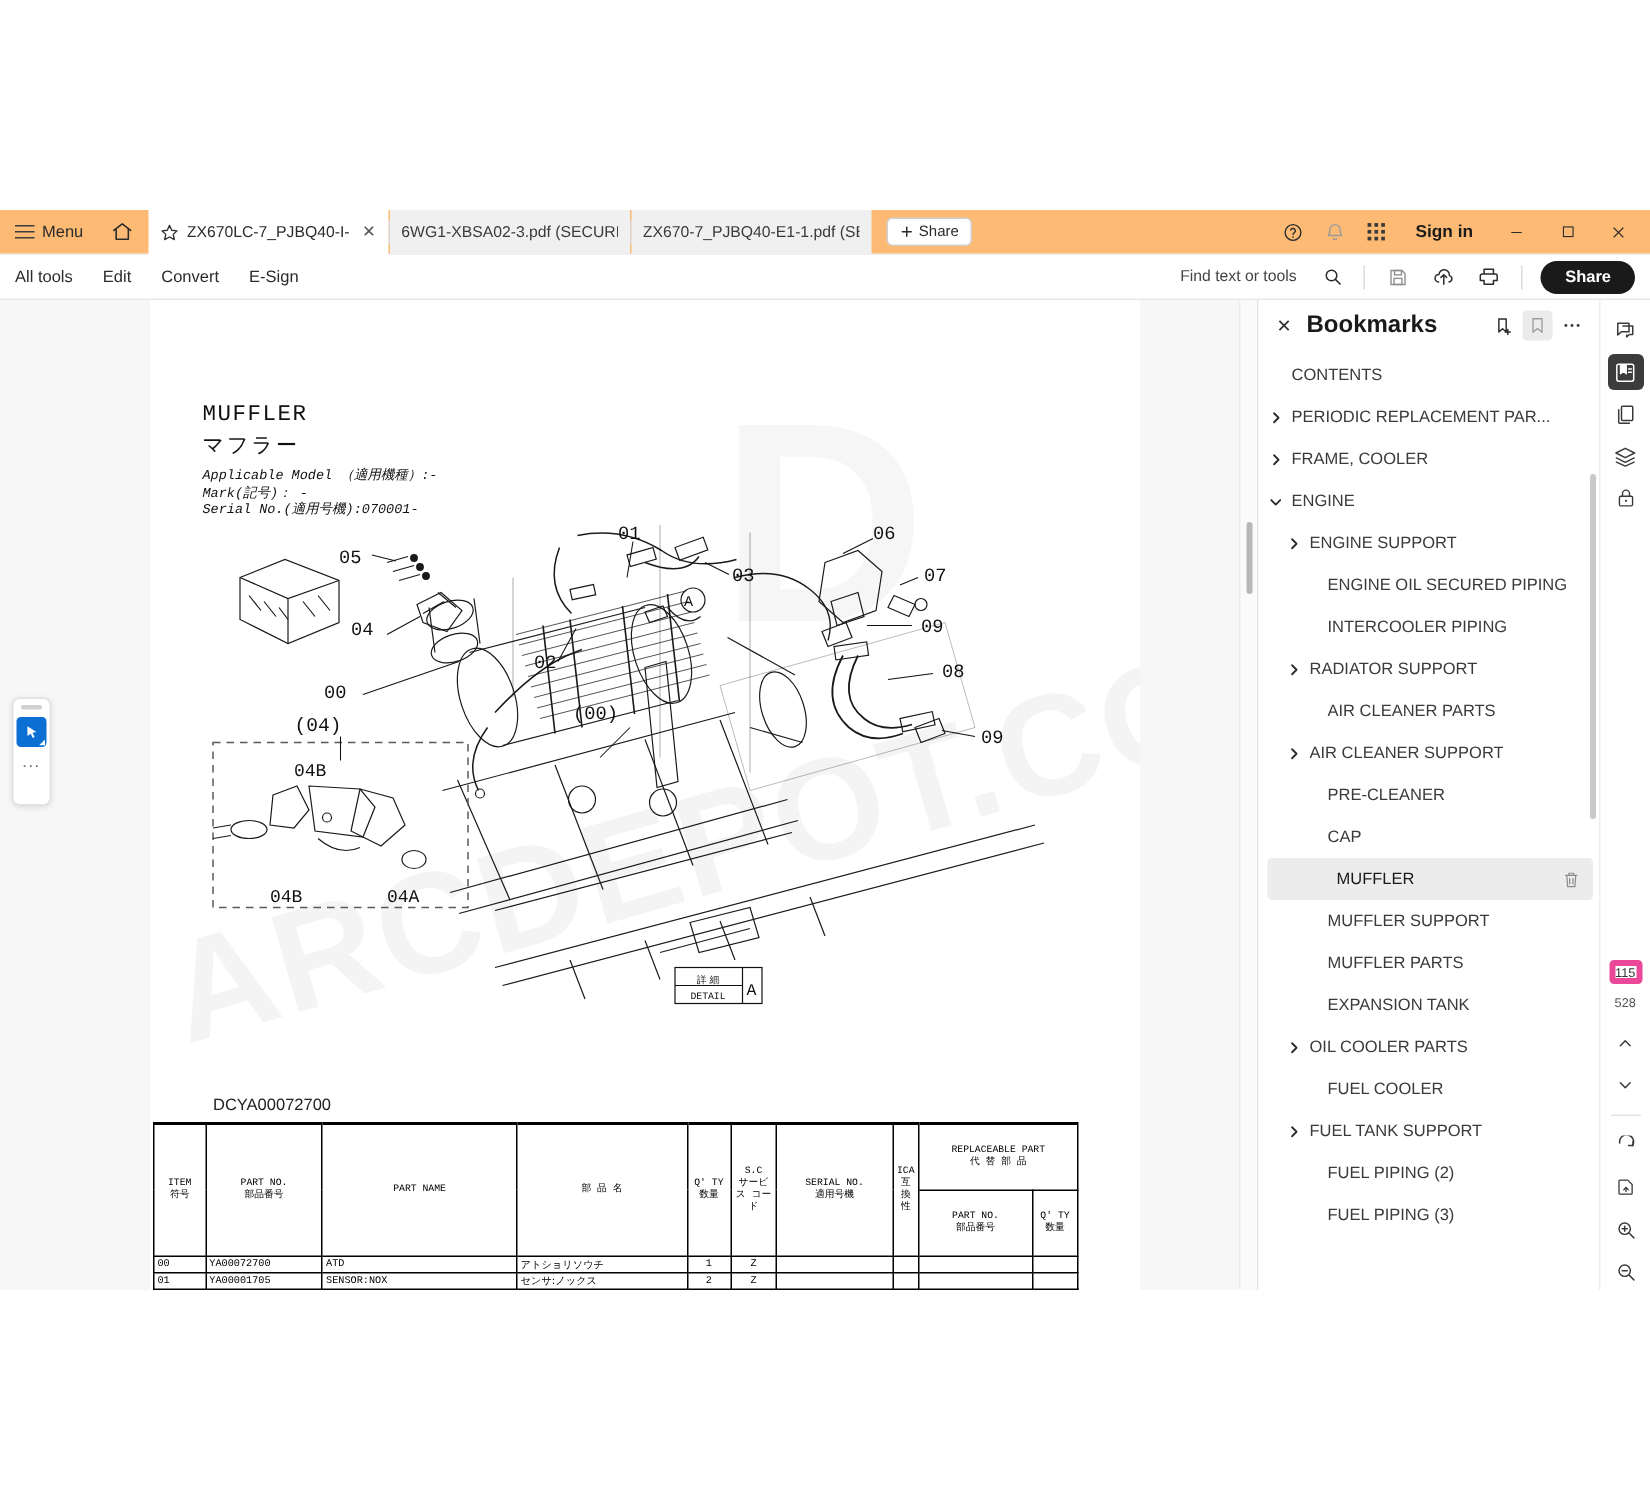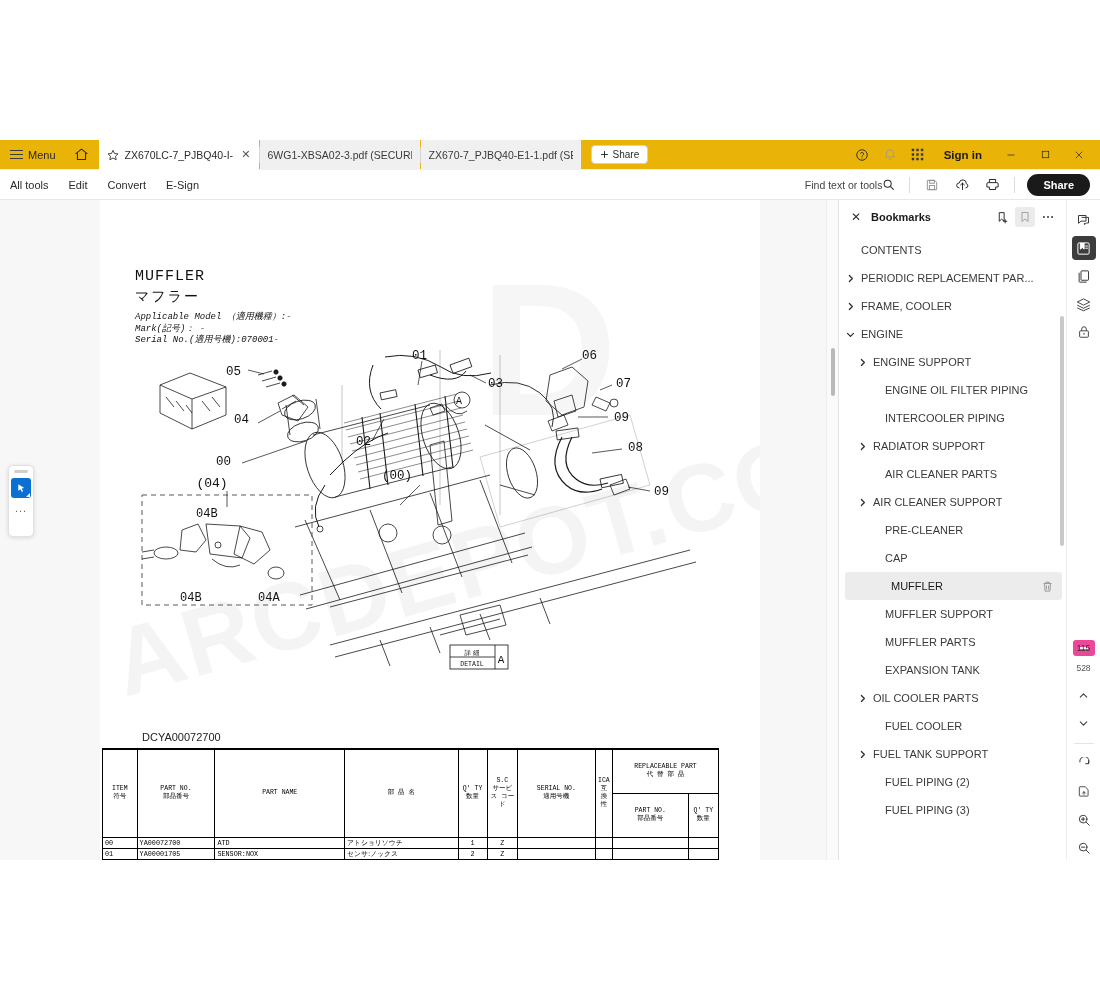--- a/index.html
+++ b/index.html
@@ -12,21 +12,21 @@
   #app {
     position: absolute; left: 0; top: 140px;
     width: 1100px; height: 720px;
     background: #ffffff;
     display: flex; flex-direction: column;
   }
 
   
   .tabbar {
     height: 30px; display: flex; align-items: center;
-    background: #eab308; flex: 0 0 30px;
+    background: #fdba74; flex: 0 0 30px;
     border-bottom: 1px solid #f0f0f0;
     position: relative;
   }
   .hamburger-menu { display: flex; align-items: center; gap: 5px; padding: 0 8px 0 10px; cursor: pointer; }
   .ham-lines { display: flex; flex-direction: column; gap: 2.5px; }
   .ham-lines i { display: block; width: 13px; height: 1.6px; background: #3d3d3d; }
   .menu-label { font-size: 11px; color: #2b2b2b; }
   .home-btn { padding: 0 10px; cursor: pointer; display: flex; align-items: center; }
   .tab {
     display: flex; align-items: center; height: 30px;
@@ -53,21 +53,21 @@
   .winbtn { width: 34px; height: 28px; display:flex; align-items:center; justify-content:center; cursor:pointer; }
 
   
   .toolbar {
     height: 30px; flex: 0 0 30px; display: flex; align-items: center;
     background: #ffffff; border-bottom: 1px solid #e8e8e8;
   }
   .tool-item { font-size: 11px; color: #2b2b2b; padding: 0 10px; cursor: pointer; }
   .tool-item:first-child { padding-left: 10px; }
   .toolbar-right { margin-left: auto; display: flex; align-items: center; gap: 2px; padding-right: 10px; }
-  .findbox { display: flex; align-items: center; gap: 0; font-size: 10.5px; color: #444; cursor: pointer; padding-right: 6px; }
+  .findbox { display: flex; gap: 18px; font-size: 10.5px; color: #444; cursor: pointer; padding-right: 6px; }
   .vsep { width: 1px; height: 16px; background: #dcdcdc; margin: 0 6px; }
   .share-btn {
     background: #1a1a1a; color: #fff; border-radius: 14px;
     height: 22px; padding: 0 16px; font-size: 11px; font-weight: bold;
     display: flex; align-items: center; cursor: pointer; margin-left: 4px;
   }
 
   
   .body { flex: 1 1 auto; display: flex; min-height: 0; background: #f7f7f7; position: relative; }
 
@@ -126,21 +126,21 @@
   .doc-scroll { position: absolute; right: 0px; top: 0; width: 12px; height: 100%; background: #fafafa; border-left:1px solid #ededed;}
   .doc-thumb { position: absolute; left: 4px; top: 148px; width: 4px; height: 48px; background: #b8b8b8; border-radius: 2px; }
 
   
   .panel-divider { width: 1px; background: #e3e3e3; flex: 0 0 1px; }
 
   
   .bm-panel { flex: 1 1 auto; background: #ffffff; display: flex; flex-direction: column; min-width:0; position:relative;}
   .bm-head { height: 34px; display: flex; align-items: center; padding: 0 8px 0 10px; gap: 8px; flex:0 0 34px;}
   .bm-close { font-size: 12px; color: #333; cursor: pointer; width:14px; text-align:center;}
-  .bm-title { font-size: 11px; font-weight: bold; color: #1a1a1a; }
+  .bm-title { font-size: 16px; font-weight: bold; color: #1a1a1a; }
   .bm-head-icons { margin-left: auto; display: flex; align-items: center; gap: 3px; }
   .bmi { width: 20px; height: 20px; display:flex; align-items:center; justify-content:center; border-radius:3px; cursor:pointer;}
   .bmi.sel { background: #ebebeb; }
   .bm-list { flex: 1 1 auto; overflow: hidden; padding-top: 2px; position: relative;}
   .bm-row { height: 28px; display: flex; align-items: center; padding-right: 8px; cursor: pointer; position: relative;}
   .bm-row.selected { background: #ececec; border-radius: 3px; margin: 0 4px 0 6px;}
   .bm-caret { width: 22px; flex:0 0 22px; display:flex; align-items:center; justify-content:center; cursor:pointer;}
   .bm-label { font-size: 11px; color: #3a3a3a; white-space: nowrap; overflow: hidden; text-overflow: ellipsis; }
   .bm-row.selected .bm-label { color: #1a1a1a; }
   .bm-trash { margin-left: auto; cursor: pointer; }
@@ -149,21 +149,21 @@
   .lvl1 .nocaret { width: 34px; flex: 0 0 34px; }
   .bm-scroll { position:absolute; right:1px; top:2px; width:4px; height: 620px;}
   .bm-thumb { position:absolute; right:1px; top:80px; width:4px; height:230px; background:#c9c9c9; border-radius:2px;}
 
   
   .rail { width: 34px; flex: 0 0 34px; background: #ffffff; border-left: 1px solid #ededed;
           display: flex; flex-direction: column; align-items: center; padding-top: 8px; gap: 4px;}
   .rail-btn { width: 24px; height: 24px; border-radius: 4px; display:flex; align-items:center; justify-content:center; cursor:pointer;}
   .rail-btn.active { background: #3c3c3c; }
   .rail-spacer { flex: 1 1 auto; }
-  .page-box { width: 22px; height: 16px; border:7px solid #ec4899; border-radius:3px; display:flex;
+  .page-box { width: 22px; height: 16px; border:4px solid #ec4899; border-radius:3px; display:flex;
               align-items:center; justify-content:center; font-size:8.5px; color:#333; cursor:text;margin-top:25px;}
   .page-total { font-size: 8.5px; color: #555; margin-top: 3px; }
   .rail-hsep { width: 20px; height:1px; background:#e4e4e4; margin: 4px 0;}
   svg { display: block; }
 </style>
 </head>
 <body>
 
 <div id="app">
 
@@ -639,21 +639,21 @@
           <div class="bm-row lvl1">
             <span class="bm-caret">
               <svg width="9" height="9" viewBox="0 0 24 24" fill="none" stroke="#2b2b2b" stroke-width="3.2" stroke-linecap="round" stroke-linejoin="round">
                 <polyline points="9,4 17,12 9,20"></polyline>
               </svg>
             </span>
             <span class="bm-label">ENGINE SUPPORT</span>
           </div>
           <div class="bm-row lvl1">
             <span class="bm-caret nocaret"></span>
-            <span class="bm-label">ENGINE OIL FILTER PIPING</span>
+            <span class="bm-label">ENGINE OIL SECURED PIPING</span>
           </div>
           <div class="bm-row lvl1">
             <span class="bm-caret nocaret"></span>
             <span class="bm-label">INTERCOOLER PIPING</span>
           </div>
           <div class="bm-row lvl1">
             <span class="bm-caret">
               <svg width="9" height="9" viewBox="0 0 24 24" fill="none" stroke="#2b2b2b" stroke-width="3.2" stroke-linecap="round" stroke-linejoin="round">
                 <polyline points="9,4 17,12 9,20"></polyline>
               </svg>

